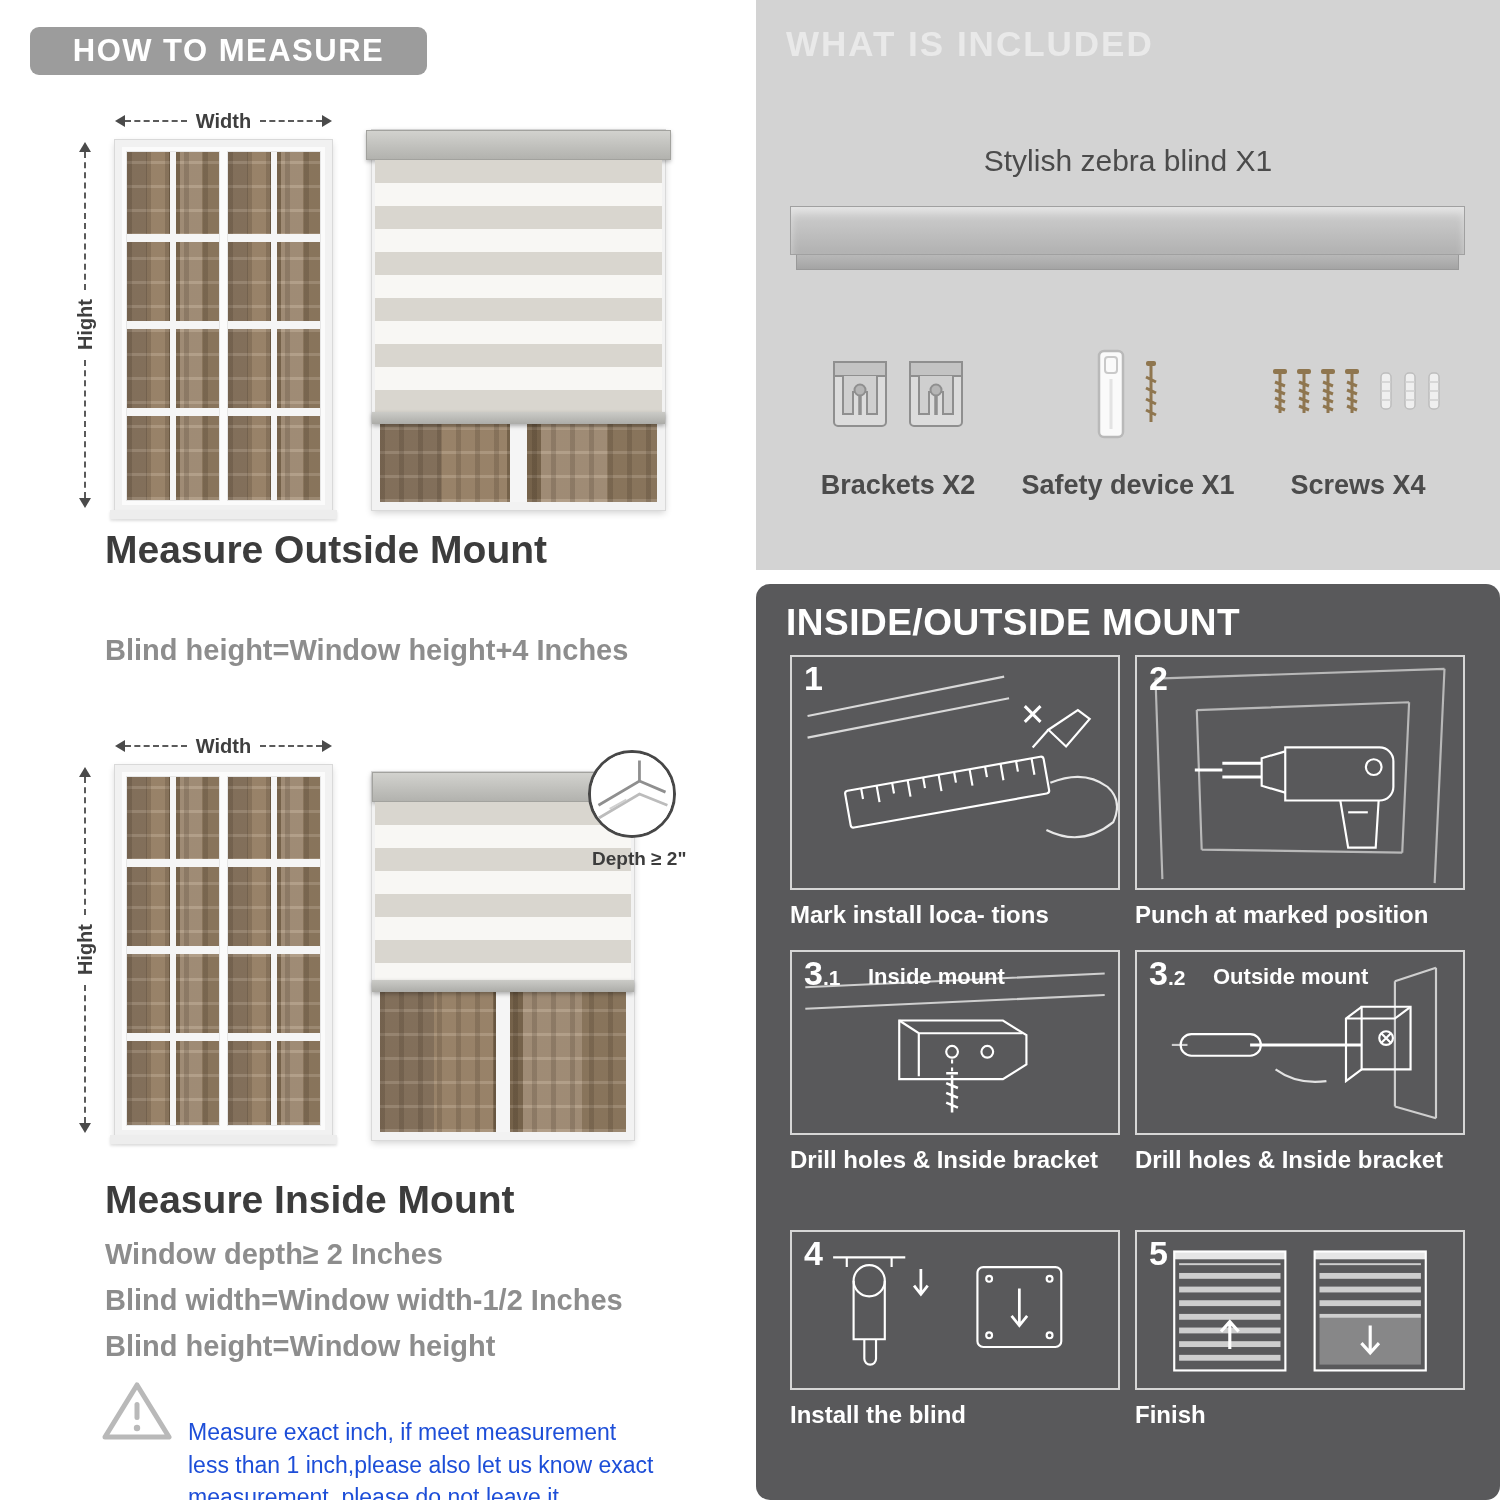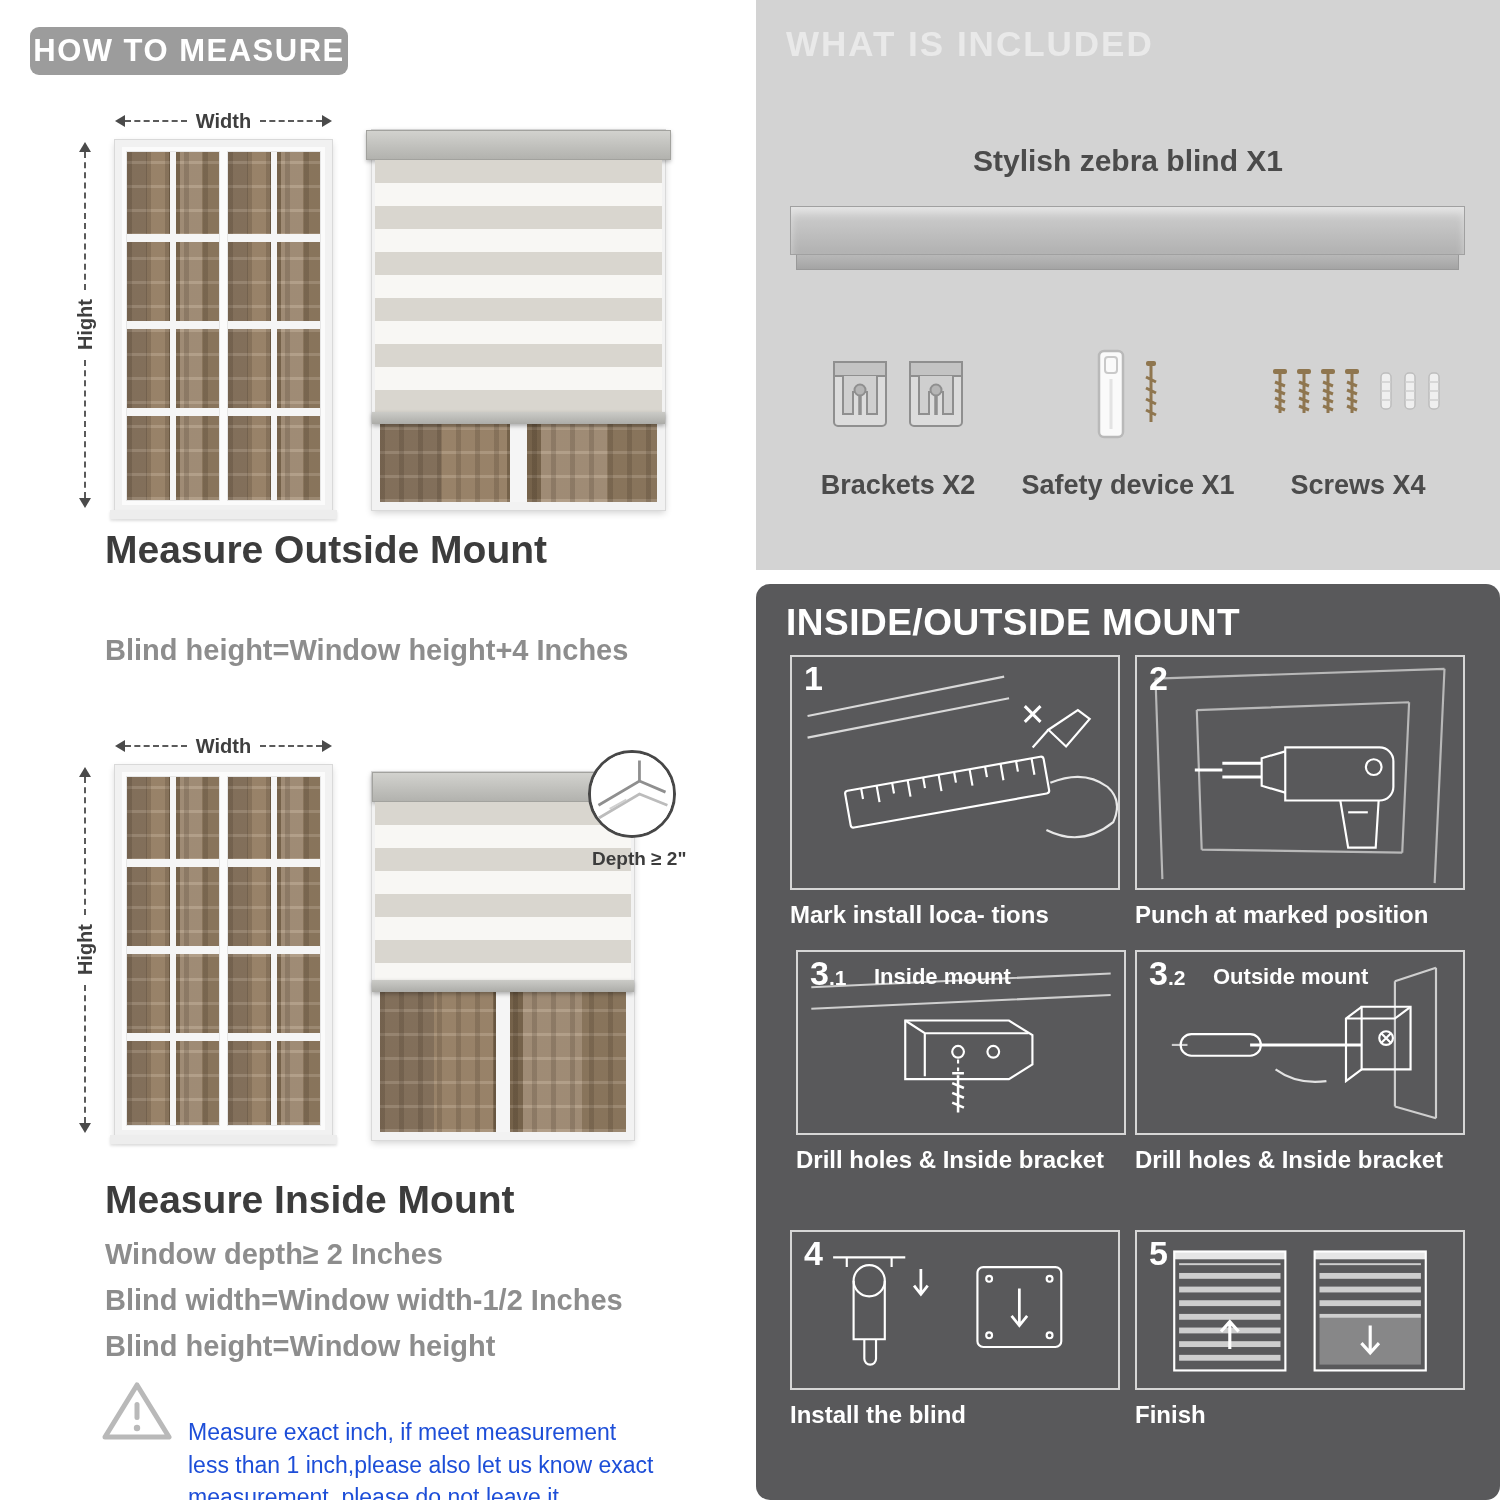--- a/index.html
+++ b/index.html
@@ -1,21 +1,21 @@
 <!DOCTYPE html>
 <html><head>
 <meta charset="utf-8">
 <style>
   *{margin:0;padding:0;box-sizing:border-box;}
   html,body{background:#fff;}
   body{font-family:"Liberation Sans",sans-serif;}
   .canvas{position:relative;width:1500px;height:1500px;background:#fff;overflow:hidden;}
 
   
-  .measure-badge{position:absolute;left:30px;top:27px;width:318px;height:48px;background:#9c9c9c;
+  .measure-badge{position:absolute;left:30px;top:27px;width:397px;height:48px;background:#9c9c9c;
     border-radius:9px;color:#fff;font-weight:bold;font-size:31px;letter-spacing:1.5px;
     display:flex;align-items:center;justify-content:center;}
 
   .window{position:absolute;background:#fbfbfb;border:7px solid #f1f1f1;outline:1px solid #d9d9d9;
     box-shadow:0 3px 7px rgba(0,0,0,.18);display:flex;gap:7px;padding:4px;}
   .window::after{content:"";position:absolute;left:-12px;right:-12px;bottom:-14px;height:9px;
     background:#ededed;box-shadow:0 2px 3px rgba(0,0,0,.12);}
   .leaf{flex:1;position:relative;border:1px solid #e6e6e6;}
   .photo{background:
     repeating-linear-gradient(90deg, rgba(40,28,16,.16) 0 5px, rgba(255,255,255,0) 5px 19px),
@@ -53,21 +53,21 @@
   .line{position:absolute;font-size:29px;font-weight:bold;color:#8d8d8d;white-space:nowrap;}
 
   .detail{position:absolute;width:88px;height:88px;border-radius:50%;border:3px solid #474747;background:#fff;overflow:hidden;}
   .depth-lbl{position:absolute;font-size:19px;font-weight:bold;color:#3c3c3c;}
 
   .warn-text{position:absolute;font-size:23px;font-weight:normal;color:#1d4ed8;line-height:1.42;width:475px;margin-top:44px;}
 
   
   .included{position:absolute;left:756px;top:0;width:744px;height:570px;background:#d3d3d3;}
   .included-h{position:absolute;left:30px;top:24px;font-size:35px;font-weight:bold;color:#e9e9e9;letter-spacing:2px;}
-  .blind-name{position:absolute;left:0;right:0;top:144px;text-align:center;font-size:30px;font-weight:bold;color:#4b4b4b;}
+  .blind-name{position:absolute;left:0;right:0;top:144px;text-align:center;font-size:30px;font-weight:normal;color:#4b4b4b;}
   .rail-wrap{position:absolute;left:34px;right:35px;top:206px;}
   .rail-top{height:49px;background:linear-gradient(180deg,#d0d0d0,#b1b1b1);border:1px solid #a0a0a0;
     box-shadow:inset 0 6px 8px rgba(255,255,255,.45);}
   .rail-lip{height:15px;margin:0 6px;background:linear-gradient(180deg,#b8b8b8,#a4a4a4);border:1px solid #999;border-top:none;}
   .items{position:absolute;left:32px;right:32px;top:336px;display:flex;justify-content:space-between;}
   .item{display:flex;flex-direction:column;align-items:center;}
   .item .icons{height:118px;display:flex;align-items:center;justify-content:center;gap:14px;}
   .item-lbl{margin-top:16px;font-size:27px;font-weight:bold;color:#4b4b4b;white-space:nowrap;}
 
   
@@ -267,21 +267,21 @@
           <path d="M126 108 h-40 M126 122 h-40 M86 115 h-28" stroke-width="3"></path>
           <path d="M206 146 l8 48 h28 l3 -48"></path>
           <path d="M214 158 h20"></path>
           <circle cx="240" cy="112" r="8"></circle>
         </svg>
         <div class="step-num"><span>2</span><span class="step-sub"></span></div>
       </div>
       <div class="step-cap">Punch at  marked position</div>
     </div>
 
-    <div class="step" style="left:40px;top:366px;">
+    <div class="step" style="left:34px;top:366px;">
       <div class="step-box" style="height:185px;">
         <svg viewBox="0 0 330 185" fill="none" stroke="#ffffff" stroke-width="2.2">
           <path d="M12 36 L318 22 M12 58 L318 44" stroke="#cfcfcf"></path>
           <path d="M108 70 h106 l24 15 v30 l-24 15 h-106 z"></path>
           <path d="M108 70 l20 13 h106 M128 83 v44"></path>
           <circle cx="162" cy="102" r="6"></circle>
           <circle cx="198" cy="102" r="6"></circle>
           <path d="M162 110 v12" stroke-dasharray="4 4"></path>
           <path d="M156 124 h12 M162 126 v38 M156 134 l12 5 M156 144 l12 5 M156 154 l12 5" stroke-width="2.6"></path>
         </svg>

